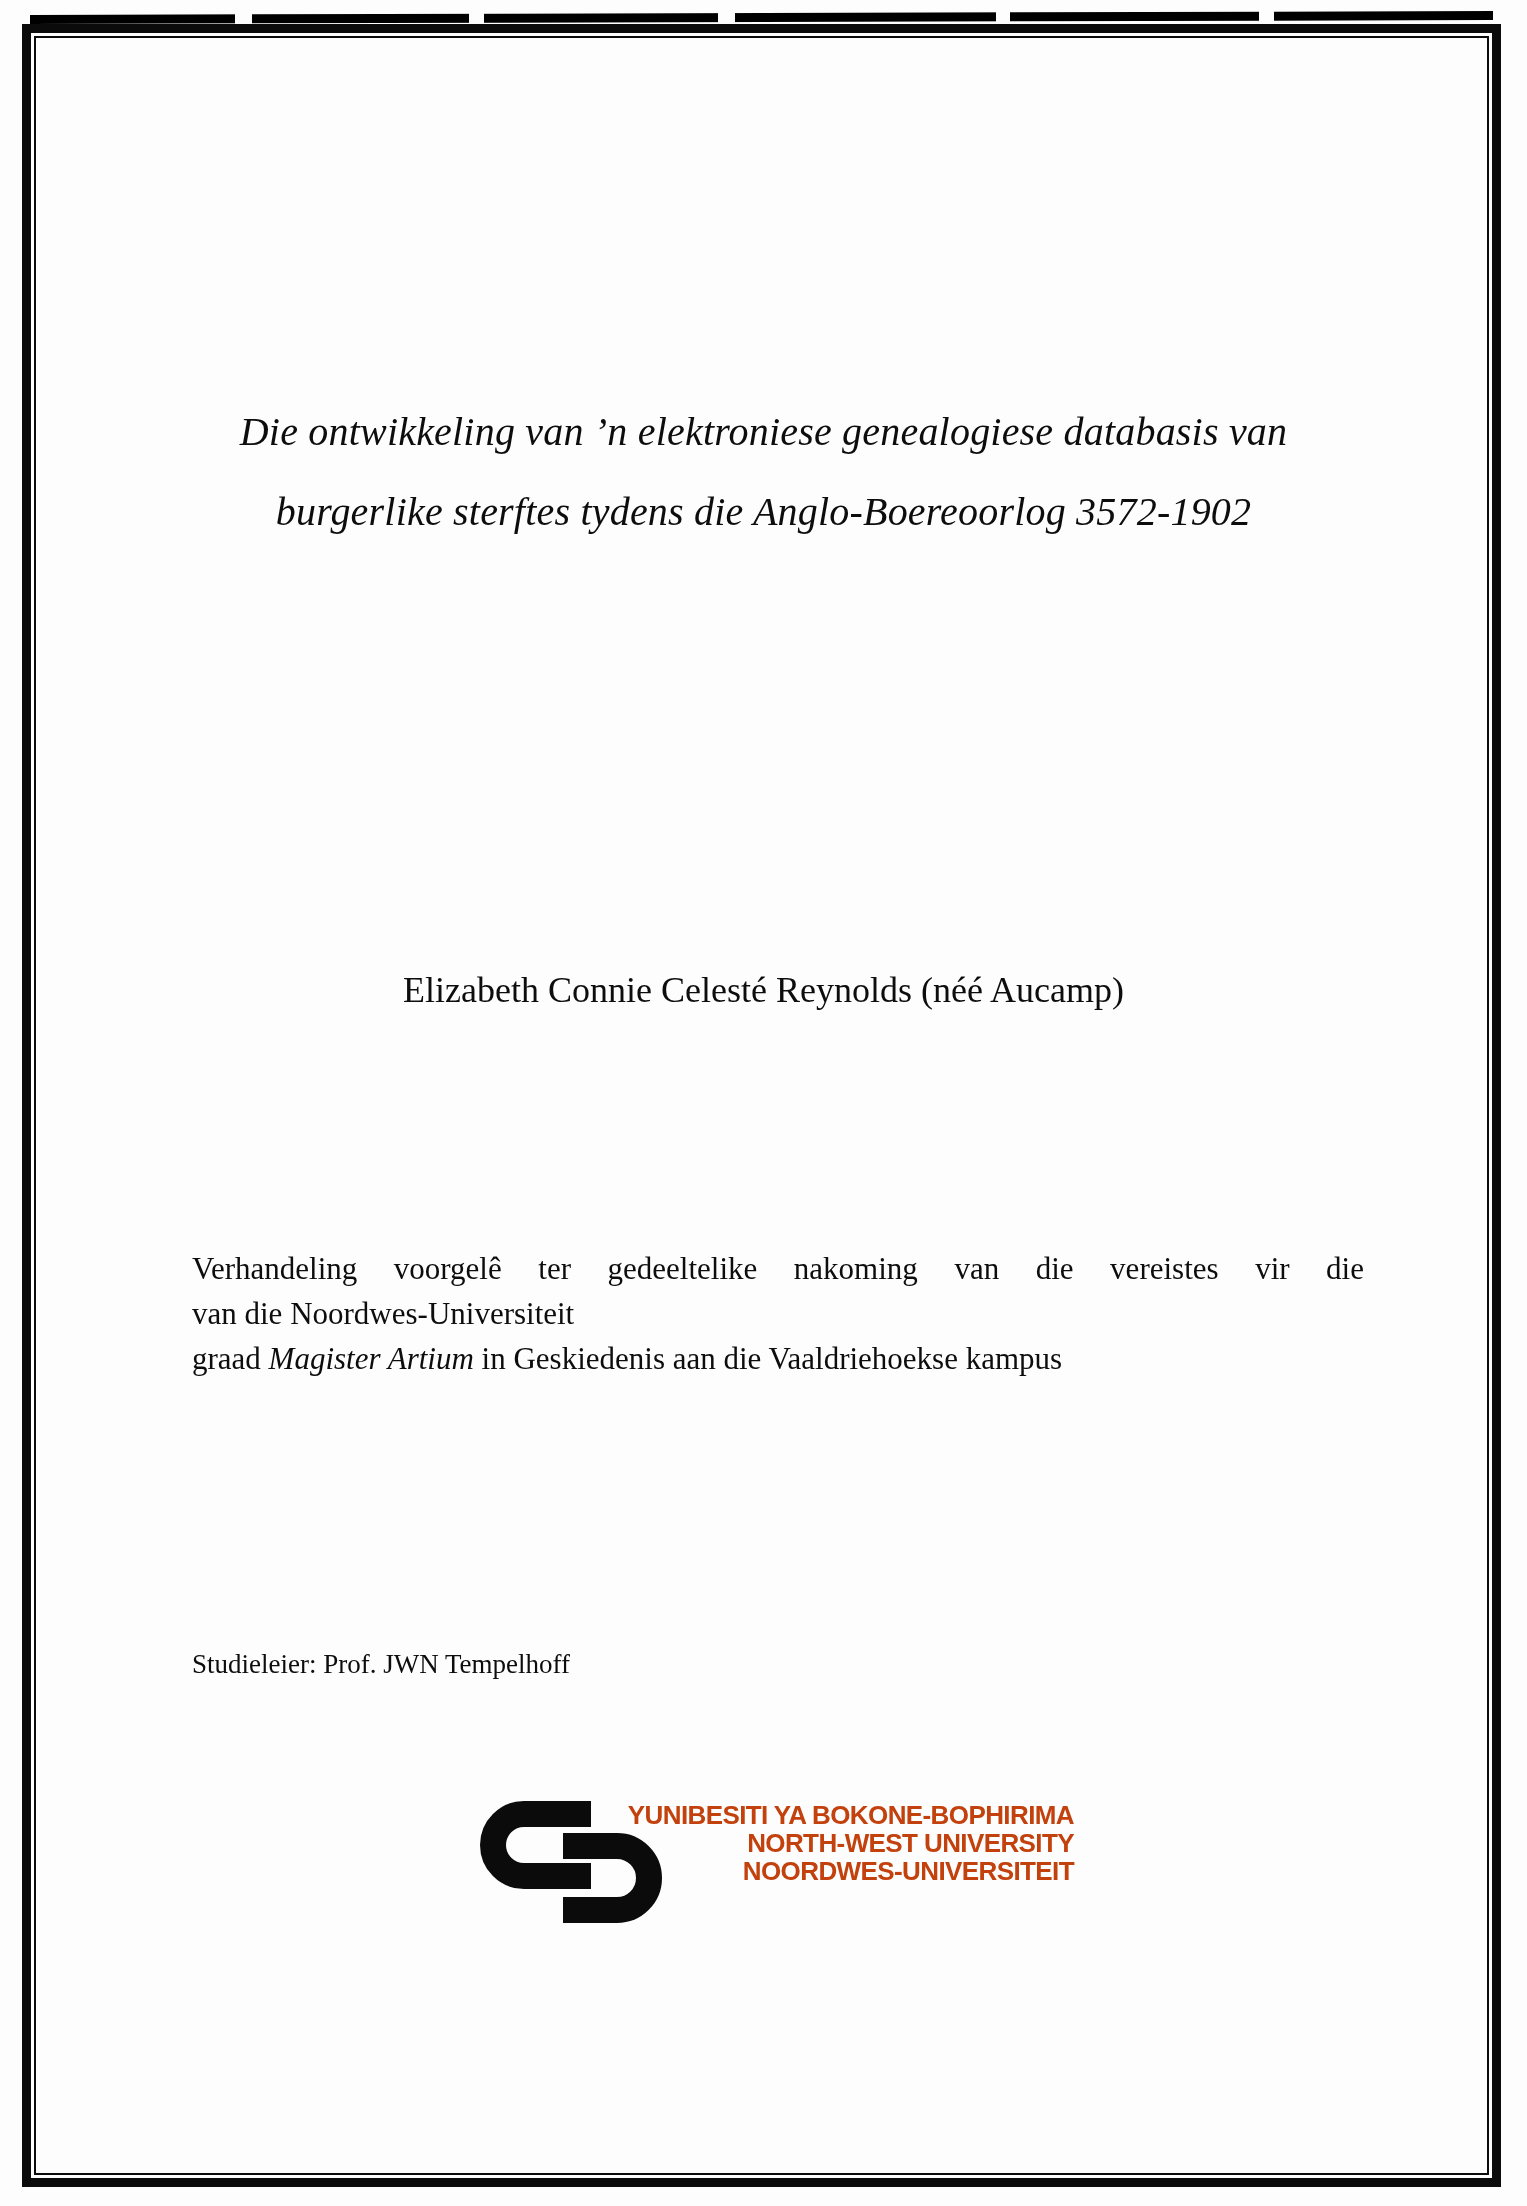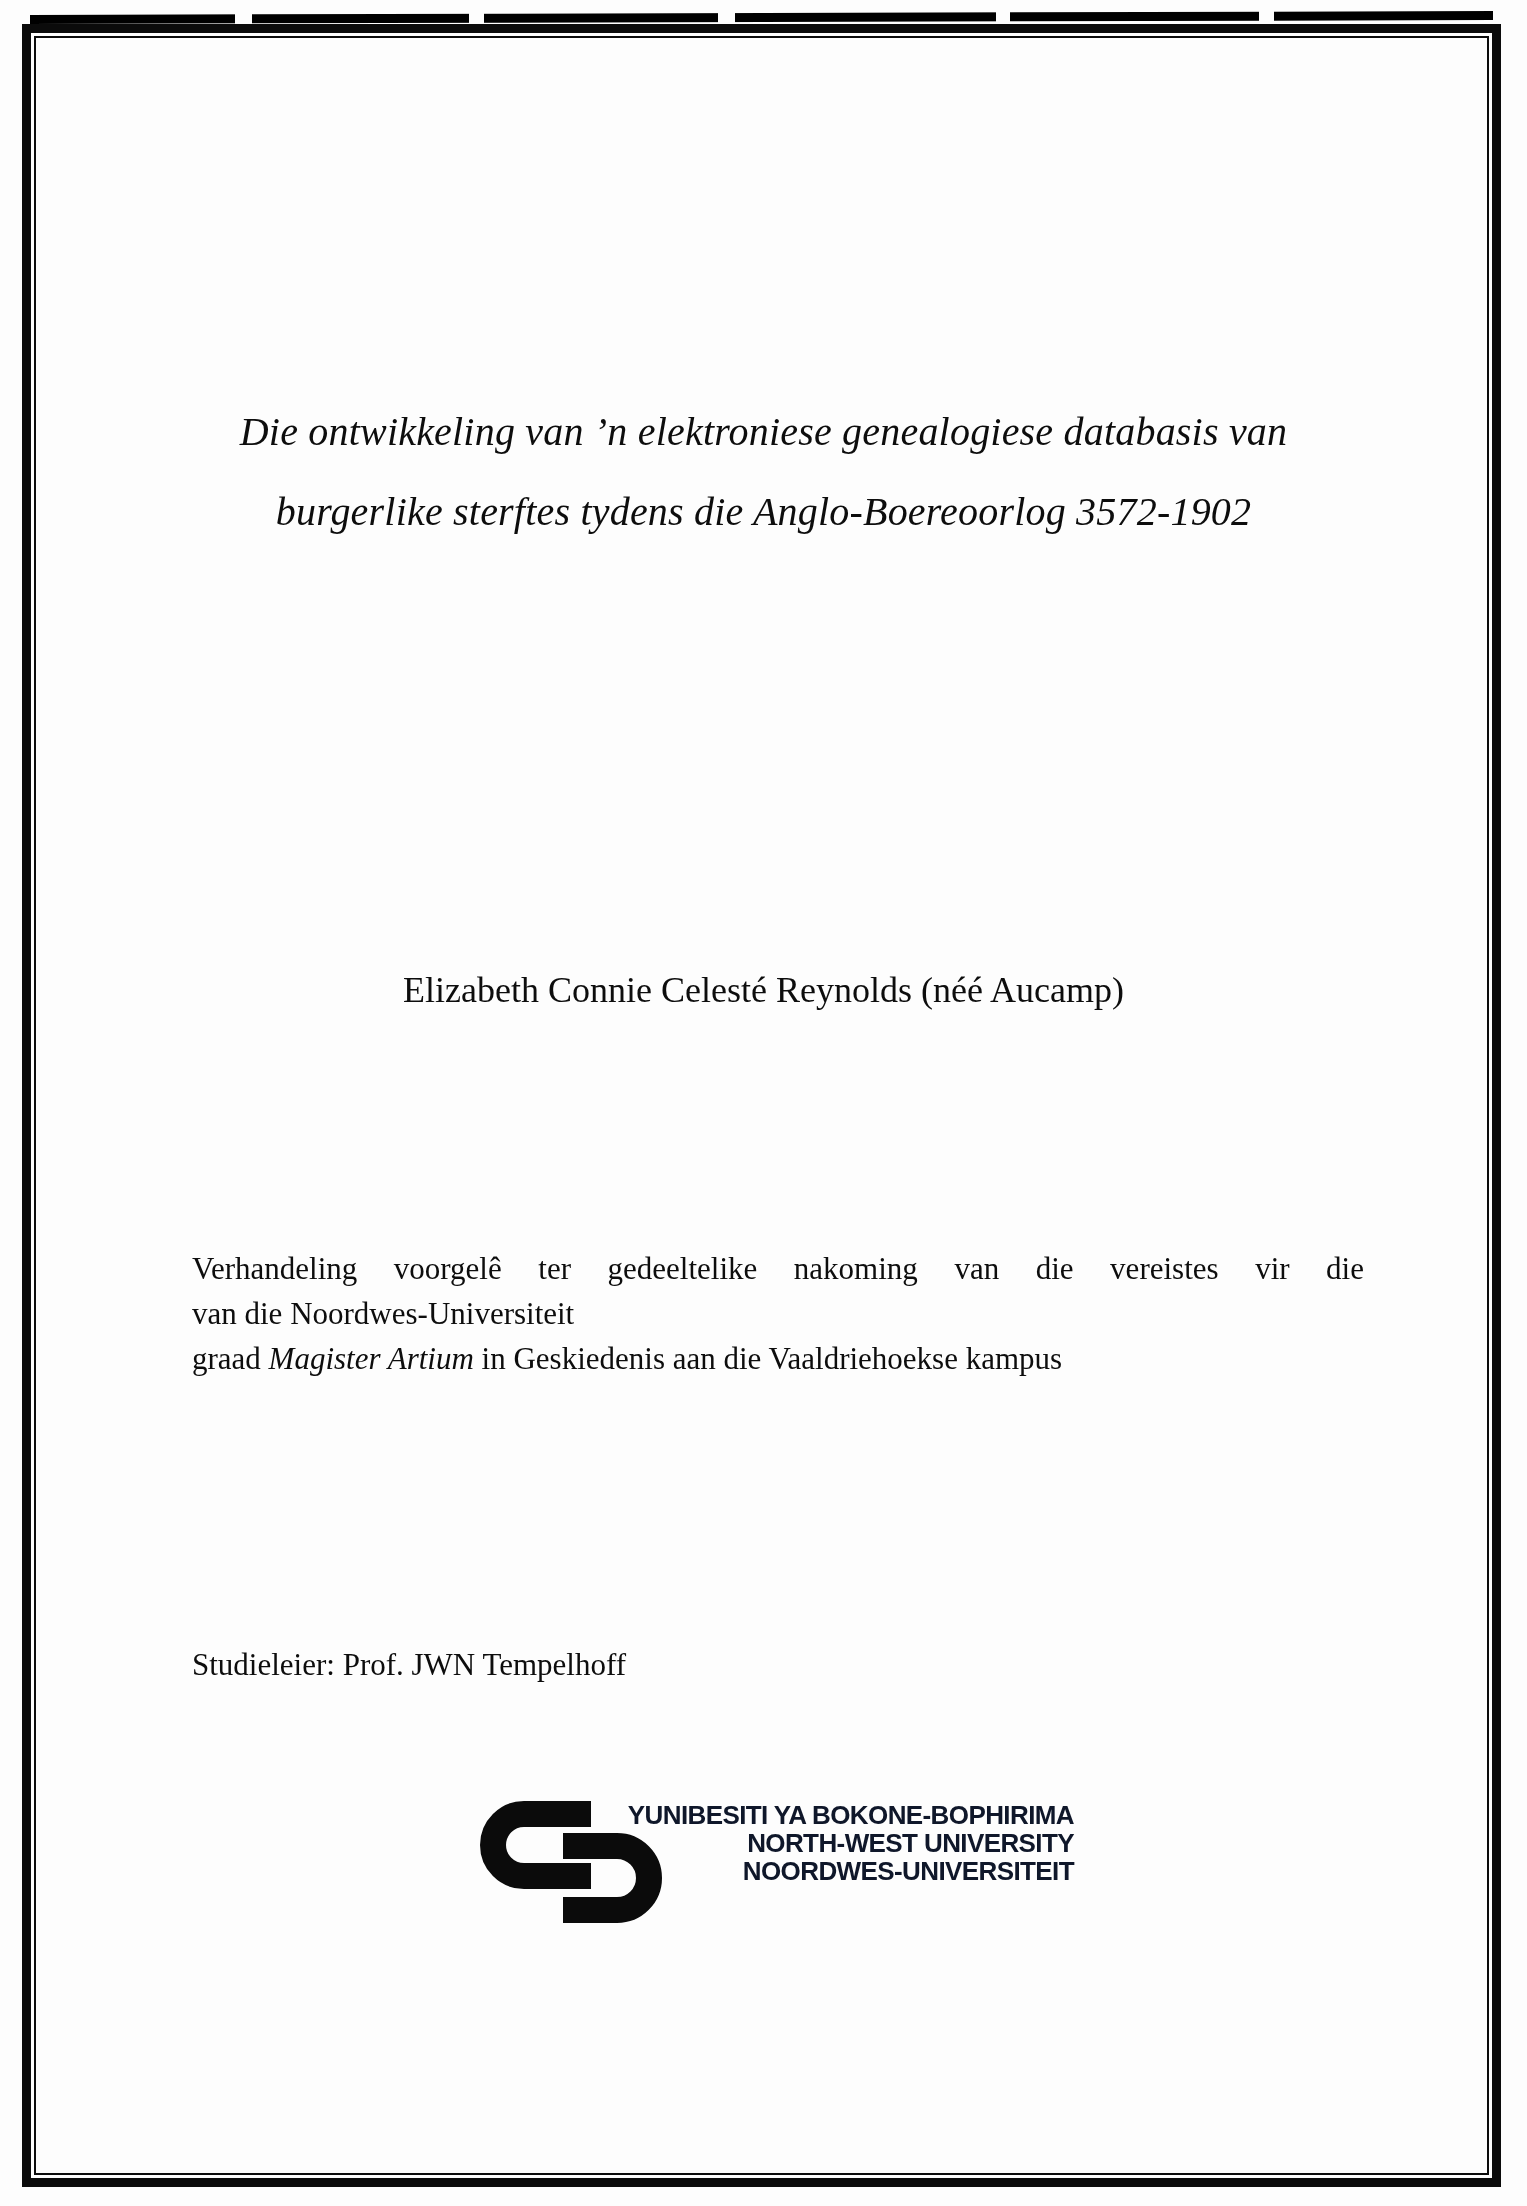--- a/index.html
+++ b/index.html
@@ -84,40 +84,40 @@
   .justified-line {
     text-align: justify;
     text-align-last: justify;
     margin-top: 24px;
   }
   .italic { font-style: italic; }
 
   .supervisor-block {
     position: absolute;
     left: 192px; top: 1641px;
-    font-size: 31px;
+    font-size: 27px;
     line-height: 47px;
   }
 
   .logo-mark {
     position: absolute;
     left: 479px; top: 1801px;
     width: 186px; height: 124px;
   }
   .logo-text {
     position: absolute;
     left: 596px; top: 1801px;
     width: 478px;
     text-align: right;
     font-family: "Liberation Sans", sans-serif;
     font-weight: bold;
     font-size: 26px;
     line-height: 28px;
     letter-spacing: -0.6px;
-    color: #0f172a;
+    color: #c2410c;
     white-space: nowrap;
   }
 </style>
 </head>
 <body>
 
 <div class="page">
 
   <div class="artifact-top"></div>
   <div class="artifact-bottom"></div>

